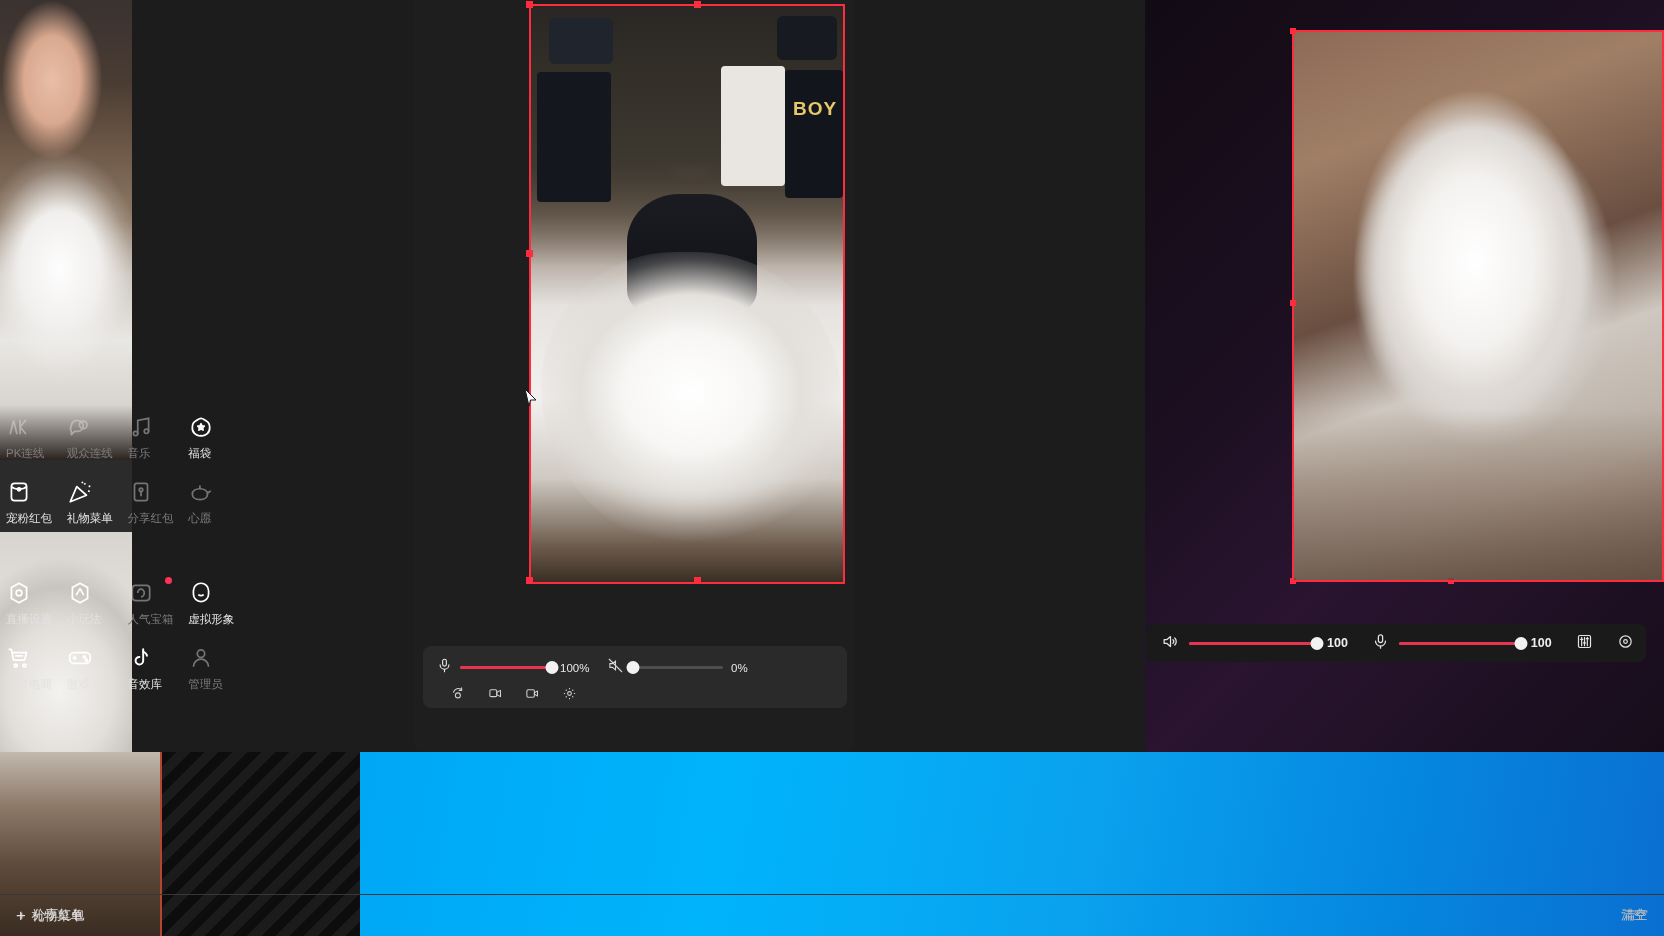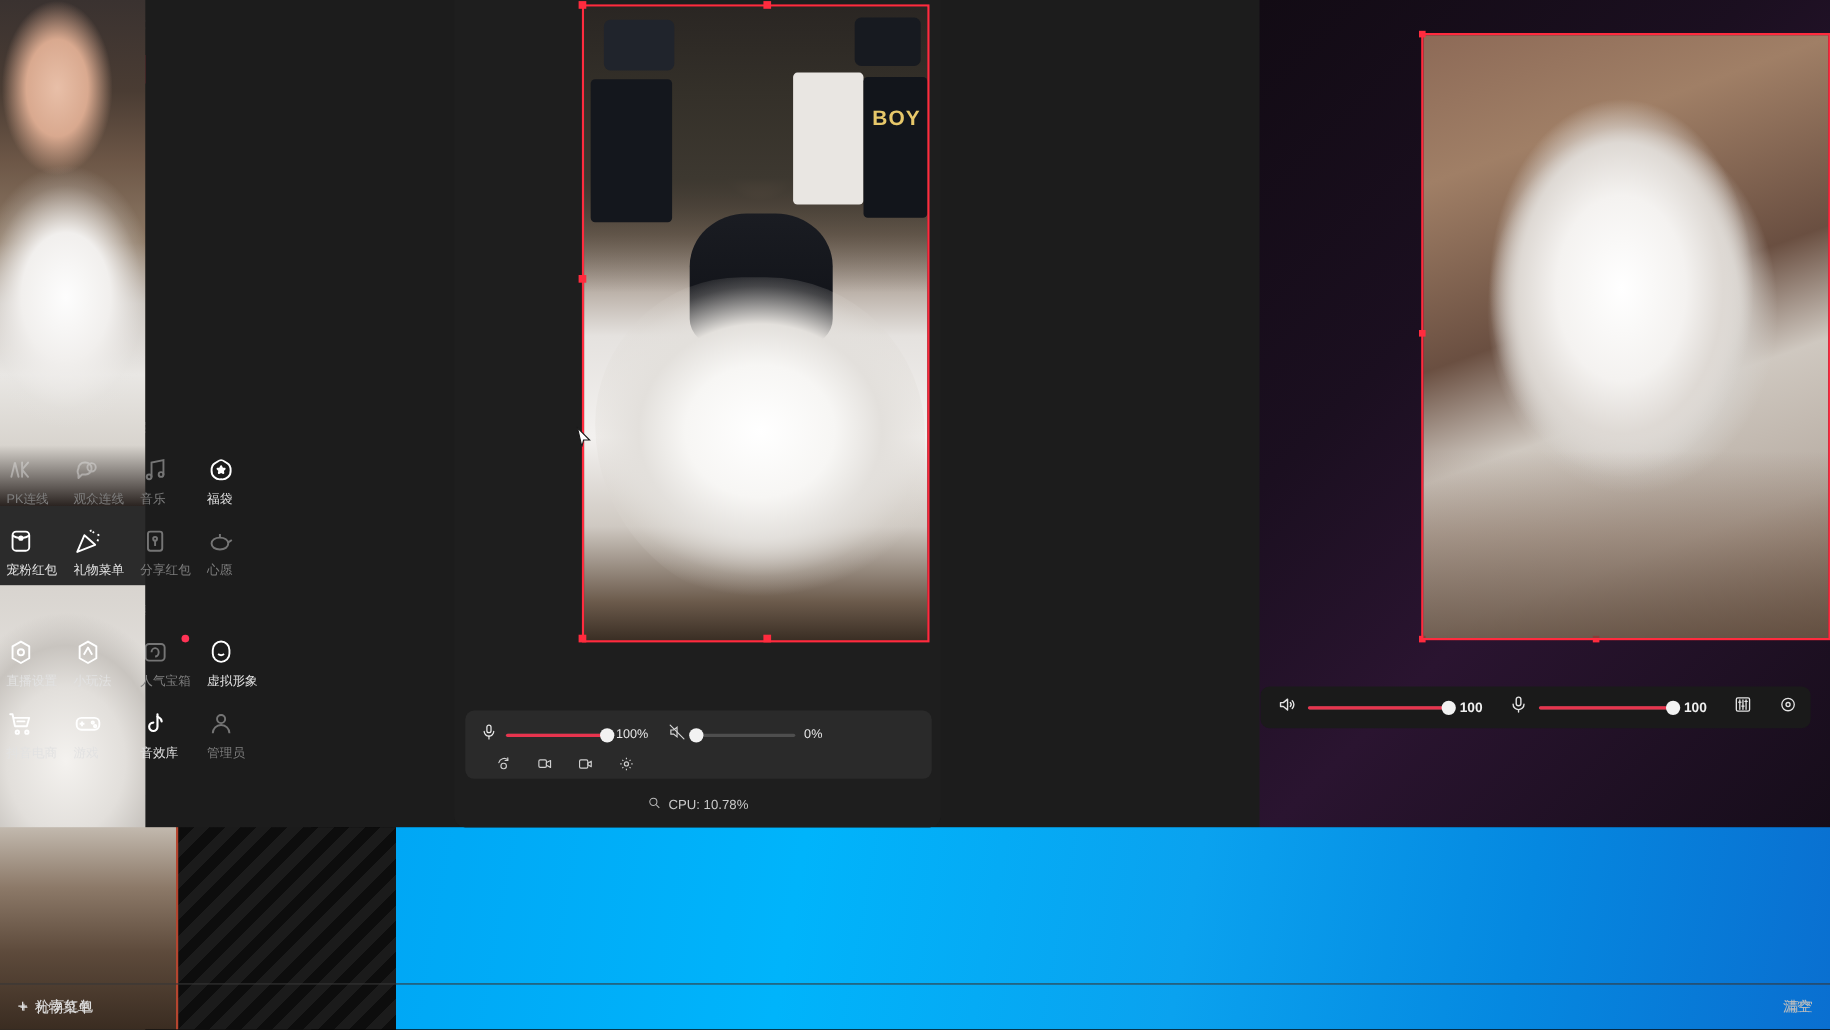--- a/index.html
+++ b/index.html
@@ -384,29 +384,20 @@
         <span>
           <svg width="15" height="15" viewBox="0 0 24 24" fill="none" stroke="#cfcfcf" stroke-width="1.7">
             <circle cx="12" cy="12" r="3"></circle>
             <path d="M12 3v2M12 19v2M3 12h2M19 12h2M6 6l1.5 1.5M16.5 16.5L18 18M18 6l-1.5 1.5M7.5 16.5L6 18"></path>
           </svg>
         </span>
       </div>
     </div>
   </div>
 
-  <div id="cpu-bar">
-    <span>
-      <svg width="13" height="13" viewBox="0 0 24 24" fill="none" stroke="#b9b9b9" stroke-width="1.7">
-        <circle cx="11" cy="11" r="6"></circle>
-          <path d="M16 16l5 5"></path>
-      </svg>
-    </span>
-    <span>CPU: 10.78%</span>
-  </div>
 
   <div id="src-panel">
     <div id="src-tabs">
       <span class="tab">场景四</span>
       <span class="sep">〉</span>
       <span class="tab">场景五</span>
       <span class="sep">〉</span>
       <span class="tab">场景六</span>
       <span class="plus">+</span>
     </div>

